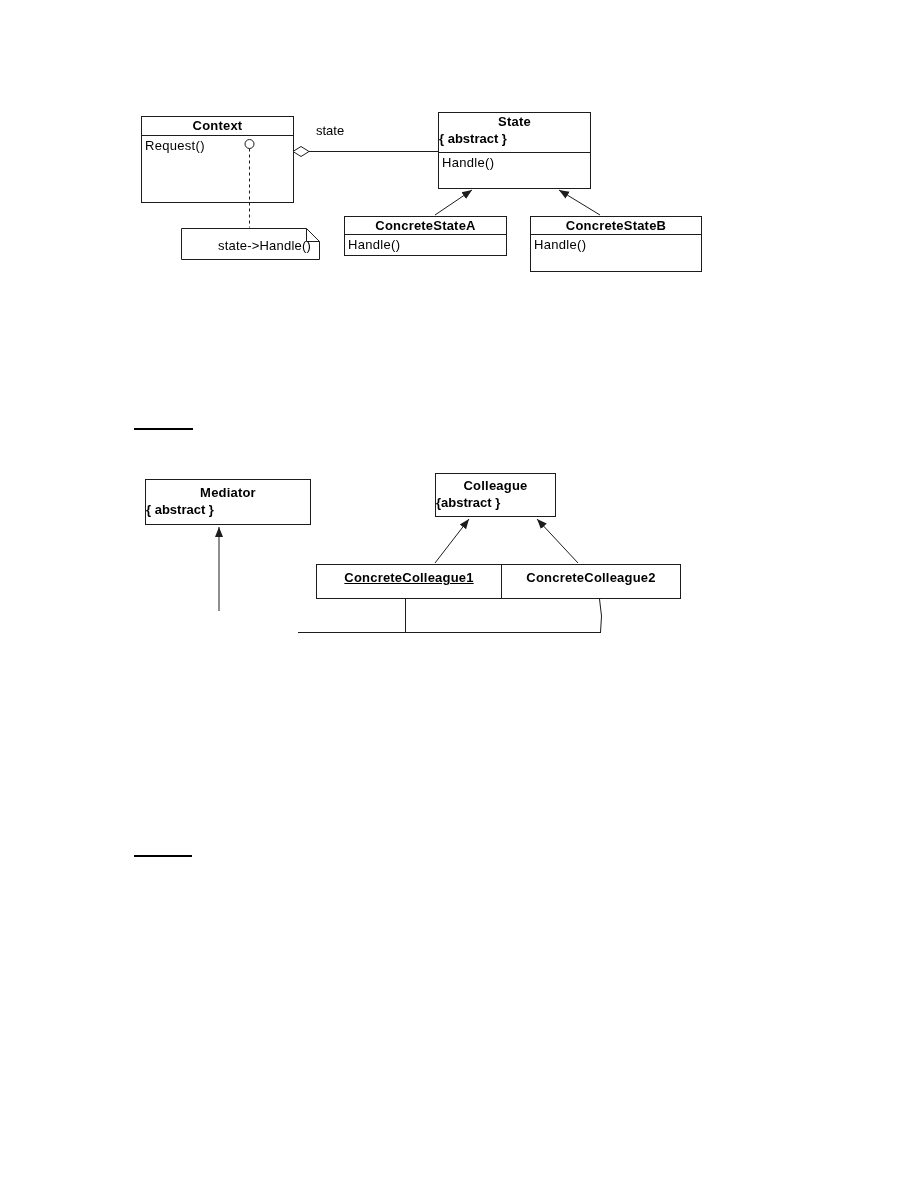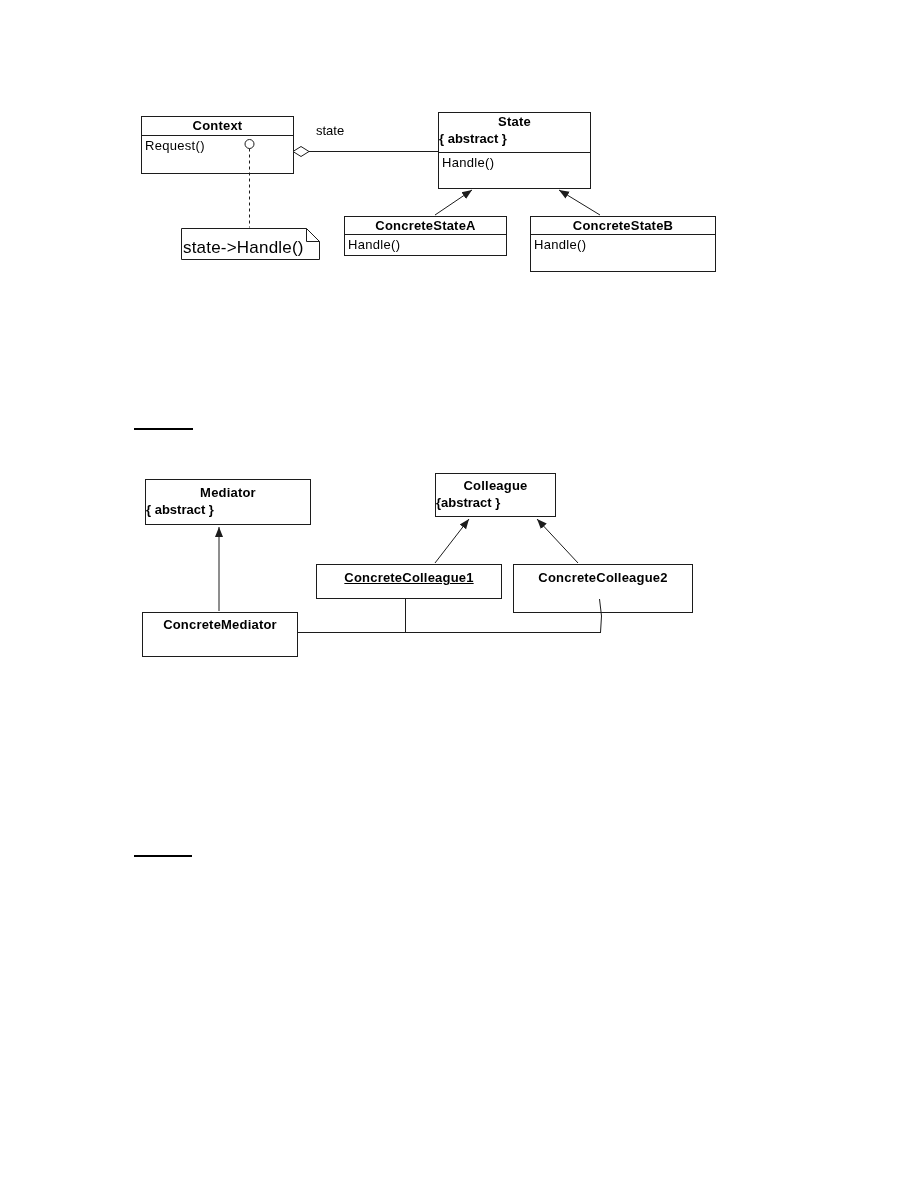--- a/index.html
+++ b/index.html
@@ -12,21 +12,21 @@
   .klass{
     position:absolute;box-sizing:border-box;background:#fff;
     border:1px solid #1c1c1c;font-size:13px;z-index:1;
   }
   .compart{box-sizing:border-box;}
   .sep{border-bottom:1px solid #1c1c1c;}
   .title{font-weight:bold;text-align:center;line-height:18px;letter-spacing:.2px;}
   .stereo{text-align:left;line-height:16px;font-weight:bold;}
   .method{padding:2px 3px 0 3px;line-height:15px;letter-spacing:.3px;}
   .freelabel{position:absolute;font-size:13px;line-height:14px;z-index:3;}
-  .note-text{position:absolute;font-size:17px;text-align:left;z-index:3;letter-spacing:.2px;}
+  .note-text{position:absolute;font-size:13px;text-align:right;z-index:3;letter-spacing:.2px;}
   .hrule{position:absolute;height:2px;background:#000;z-index:1;}
 </style>
 </head>
 <body>
 
 <div class="page">
 
   <svg class="overlay" width="918" height="1188" viewBox="0 0 918 1188">
     <defs>
       <marker id="arr" markerWidth="12" markerHeight="12" refX="10" refY="5" orient="auto" markerUnits="userSpaceOnUse">
@@ -48,21 +48,21 @@
 
     <line x1="219" y1="611" x2="219" y2="527" stroke="#1c1c1c" stroke-width="1" marker-end="url(#arr)"></line>
     <line x1="435" y1="563" x2="469" y2="519" stroke="#1c1c1c" stroke-width="1" marker-end="url(#arr)"></line>
     <line x1="578" y1="563" x2="537" y2="519" stroke="#1c1c1c" stroke-width="1" marker-end="url(#arr)"></line>
 
     <path d="M298,632.5 H601" fill="none" stroke="#1c1c1c" stroke-width="1"></path>
     <path d="M405.5,599 V632.5" fill="none" stroke="#1c1c1c" stroke-width="1"></path>
     <path d="M599.5,599 L601.5,616 L600.5,632.5" fill="none" stroke="#1c1c1c" stroke-width="1"></path>
   </svg>
 
-  <div class="klass" style="left:141px;top:116px;width:153px;height:58px;">
+  <div class="klass" style="left:141px;top:116px;width:153px;height:87px;">
     <div class="compart sep" style="height:19px;">
       <div class="title">Context</div>
     </div>
     <div class="method">Request()</div>
   </div>
 
   <div class="freelabel" style="left:316px;top:124px;">state</div>
 
   <div class="klass" style="left:438px;top:112px;width:153px;height:77px;">
     <div class="compart sep" style="height:40px;">
@@ -72,21 +72,21 @@
     <div class="method">Handle()</div>
   </div>
 
   <div class="klass" style="left:344px;top:216px;width:163px;height:40px;">
     <div class="compart sep" style="height:18px;">
       <div class="title">ConcreteStateA</div>
     </div>
     <div class="method">Handle()</div>
   </div>
 
-  <div class="klass" style="left:530px;top:216px;width:186px;height:56px;">
+  <div class="klass" style="left:530px;top:216px;width:172px;height:56px;">
     <div class="compart sep" style="height:18px;">
       <div class="title">ConcreteStateB</div>
     </div>
     <div class="method">Handle()</div>
   </div>
 
   <div class="note-text" style="left:183px;top:238px;width:128px;">state-&gt;Handle()</div>
 
   <div class="hrule" style="left:134px;top:428px;width:59px;"></div>
   <div class="hrule" style="left:134px;top:855px;width:58px;"></div>
@@ -98,21 +98,18 @@
 
   <div class="klass" style="left:435px;top:473px;width:121px;height:44px;padding-top:3px;">
     <div class="title">Colleague</div>
     <div class="stereo">{abstract }</div>
   </div>
 
   <div class="klass" style="left:316px;top:564px;width:186px;height:35px;padding-top:4px;text-decoration:underline;">
     <div class="title">ConcreteColleague1</div>
   </div>
 
-  <div class="klass" style="left:513px;top:564px;width:180px;height:49px;padding-top:4px;">
+  <div class="klass" style="left:501px;top:564px;width:180px;height:35px;padding-top:4px;">
     <div class="title">ConcreteColleague2</div>
   </div>
 
-  <div class="klass" style="left:142px;top:612px;width:156px;height:45px;padding-top:3px;">
-    <div class="title">ConcreteMediator</div>
-  </div>
 
 </div>
 
 </body></html>

